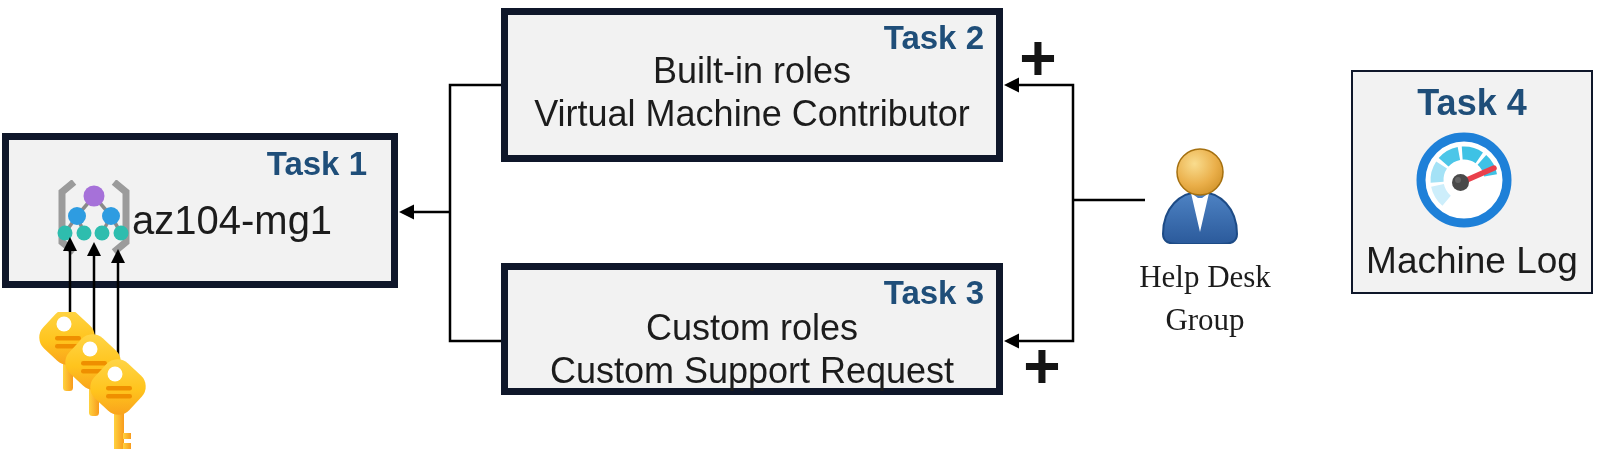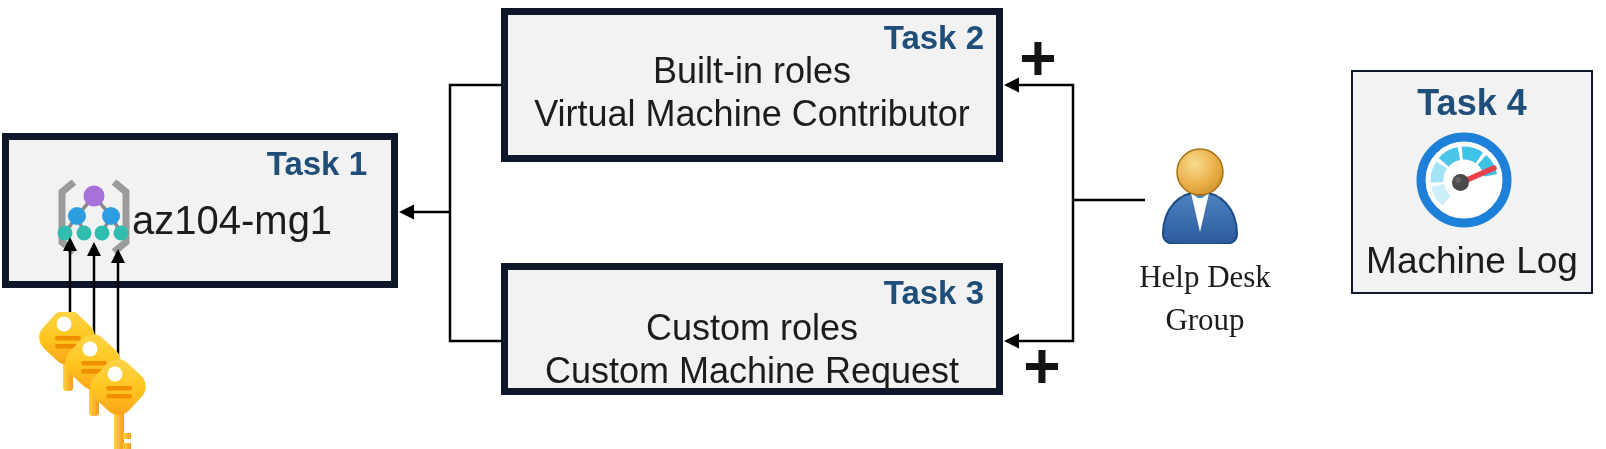--- a/index.html
+++ b/index.html
@@ -72,21 +72,21 @@
     <div class="box-lines">
       <div>Built-in roles</div>
       <div>Virtual Machine Contributor</div>
     </div>
   </div>
 
   <div class="box" id="task3">
     <div class="task-label">Task 3</div>
     <div class="box-lines">
       <div>Custom roles</div>
-      <div>Custom Machine Request</div>
+      <div>Custom Support Request</div>
     </div>
   </div>
 
   <div class="box" id="task4">
     <div class="task-label">Task 4</div>
     <div id="task4-caption">Machine Log</div>
   </div>
 
   <svg id="mg-icon" class="layer" width="84" height="75" viewBox="0 0 84 75">
     <path d="M22,2 L10,12 L10,62 L22,72" fill="none" stroke="#9b9b9b" stroke-width="7"></path>

